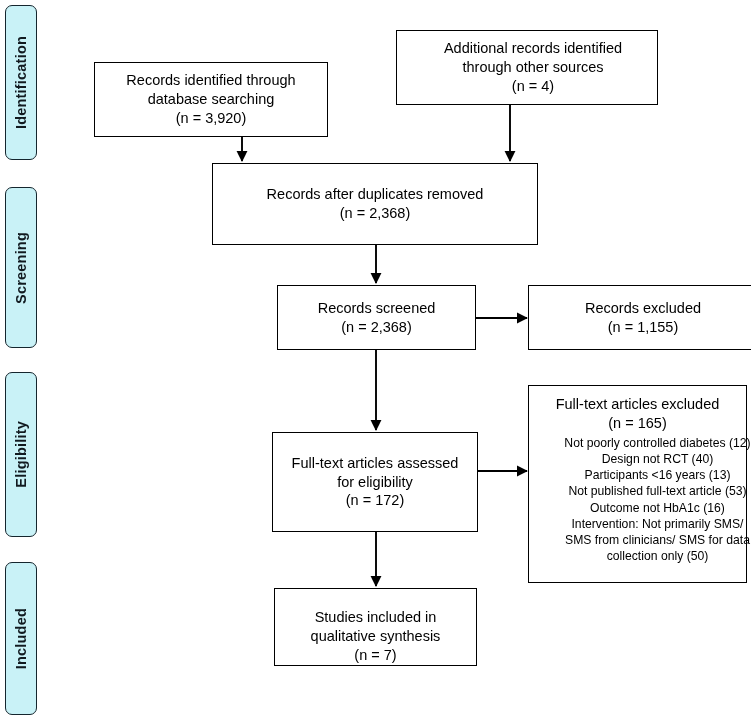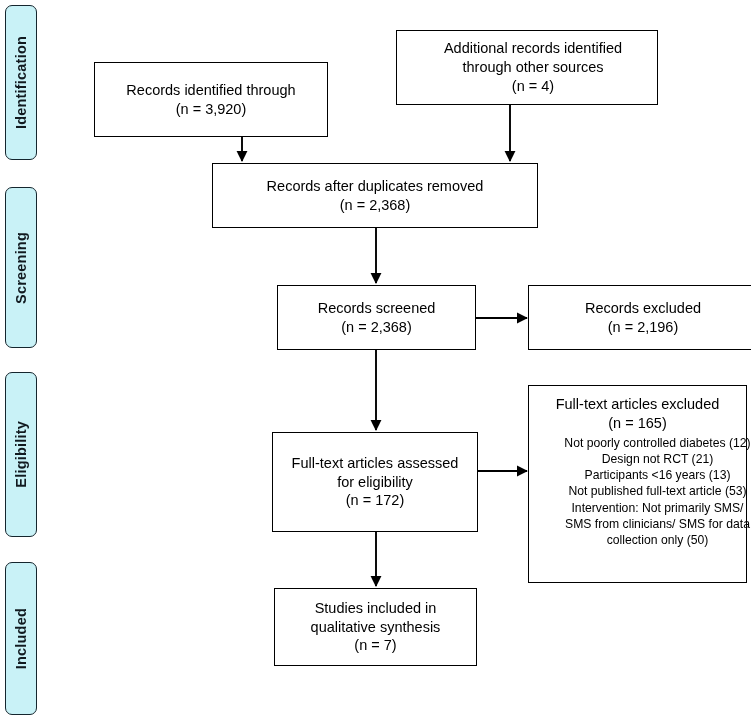--- a/index.html
+++ b/index.html
@@ -113,63 +113,65 @@
   <div class="stage" style="top:372px; height:165px;">
     <span class="stage-label">Eligibility</span>
   </div>
 
   <div class="stage" style="top:562px; height:153px;">
     <span class="stage-label">Included</span>
   </div>
 
   <div class="node big" style="left:94px; top:30px; width:234px; height:75px;margin-top:32px;">
     <span class="line">Records identified through</span>
+    <span class="line">database searching</span>
     <span class="line">(n = 3,920)</span>
   </div>
 
   <div class="node big" style="left:396px; top:30px; width:262px; height:75px;padding-left:12px;">
     <span class="line">Additional records identified</span>
     <span class="line">through other sources</span>
     <span class="line">(n = 4)</span>
   </div>
 
-  <div class="node big" style="left:212px; top:163px; width:326px; height:65px;">
+  <div class="node big" style="left:212px; top:163px; width:326px; height:82px;">
     <span class="line">Records after duplicates removed</span>
     <span class="line">(n = 2,368)</span>
   </div>
 
   <div class="node big" style="left:277px; top:285px; width:199px; height:65px;">
     <span class="line">Records screened</span>
     <span class="line">(n = 2,368)</span>
   </div>
 
   <div class="node big" style="left:528px; top:285px; width:230px; height:65px;">
     <span class="line">Records excluded</span>
-    <span class="line">(n = 2,196)</span>
+    <span class="line">(n = 1,155)</span>
   </div>
 
   <div class="node big" style="left:272px; top:432px; width:206px; height:100px;">
     <span class="line">Full-text articles assessed</span>
     <span class="line">for eligibility</span>
     <span class="line">(n = 172)</span>
   </div>
 
   <div class="node reason-head" style="left:528px; top:385px; width:219px; height:198px; justify-content:flex-start; padding-top:9px;">
     <span class="line">Full-text articles excluded</span>
     <span class="line">(n = 165)</span>
     <div class="reasons" style="margin-top:2px;">
       <span class="line">Not poorly controlled diabetes (12)</span>
-      <span class="line">Design not RCT (21)</span>
+      <span class="line">Design not RCT (40)</span>
       <span class="line">Participants &lt;16 years (13)</span>
       <span class="line">Not published full-text article (53)</span>
+      <span class="line">Outcome not HbA1c (16)</span>
       <span class="line">Intervention: Not primarily SMS/</span>
       <span class="line">SMS from clinicians/ SMS for data</span>
       <span class="line">collection only (50)</span>
     </div>
   </div>
 
-  <div class="node big" style="left:274px; top:588px; width:203px; height:78px;">
+  <div class="node big" style="left:274px; top:588px; width:203px; height:78px;justify-content:flex-end;">
     <span class="line">Studies included in</span>
     <span class="line">qualitative synthesis</span>
     <span class="line">(n = 7)</span>
   </div>
 
 </div>
 
 </body></html>

